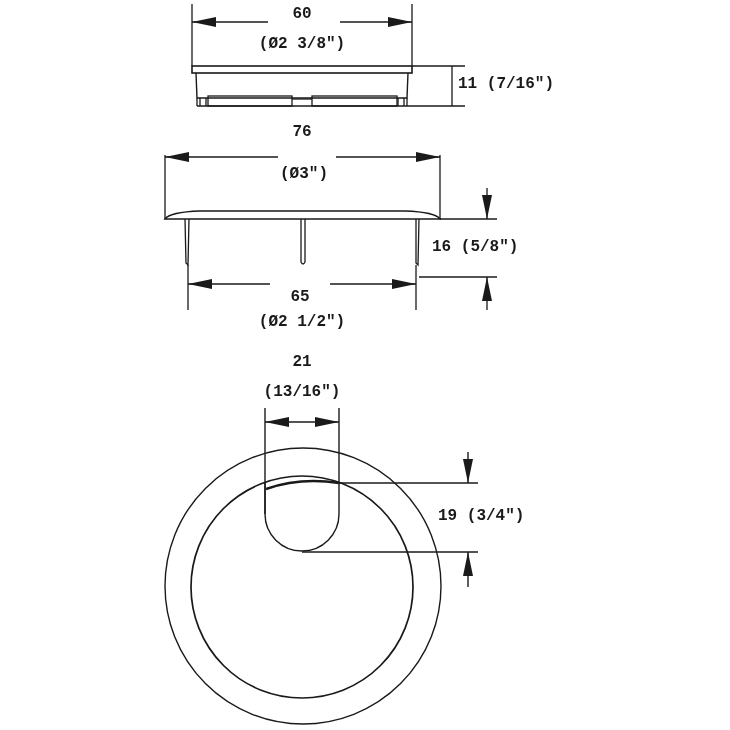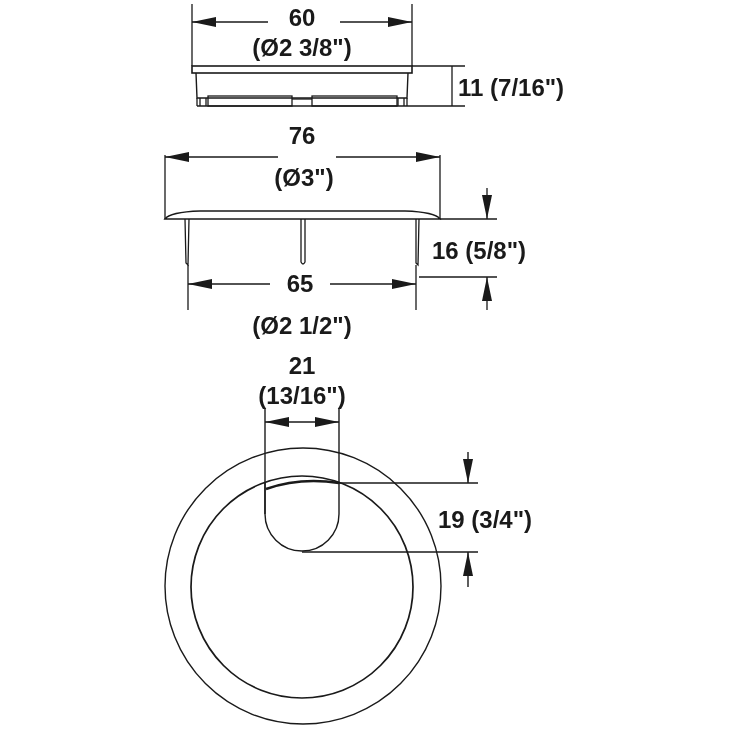--- a/index.html
+++ b/index.html
@@ -7,21 +7,21 @@
   #drawing { position: absolute; left: 0; top: 0; width: 730px; height: 730px; }
   .dim-text {
     position: absolute;
     font-family: "Liberation Sans", "DejaVu Sans", sans-serif;
     font-weight: bold;
     color: #1a1a1a;
     white-space: nowrap;
     line-height: 1;
   }
   .c { transform: translateX(-50%); text-align: center; }
-  .fs { font-size: 24px; }
+  .fs { font-size: 16px; font-family: Liberation Mono, monospace; }
 </style>
 </head>
 <body>
 
 <svg id="drawing" viewBox="0 0 730 730" xmlns="http://www.w3.org/2000/svg">
   <defs>
     <marker id="arr" viewBox="0 0 10 10" refX="10" refY="5" markerWidth="8" markerHeight="8" orient="auto-start-reverse" markerUnits="userSpaceOnUse">
       <path d="M0,0 L10,5 L0,10 z" fill="#1a1a1a"></path>
     </marker>
     <marker id="arrL" viewBox="0 0 24 10" refX="24" refY="5" markerWidth="24" markerHeight="10" orient="auto-start-reverse" markerUnits="userSpaceOnUse">
@@ -95,18 +95,18 @@
   </g>
 </svg>
 
 <div class="dim-text c fs" style="left:302px; top:6px;">60</div>
 <div class="dim-text c fs" style="left:302px; top:36px;">(Ø2 3/8")</div>
 <div class="dim-text fs" style="left:458px; top:76px;">11 (7/16")</div>
 
 <div class="dim-text c fs" style="left:302px; top:124px;">76</div>
 <div class="dim-text c fs" style="left:304px; top:166px;">(Ø3")</div>
 <div class="dim-text fs" style="left:432px; top:239px;">16 (5/8")</div>
-<div class="dim-text c fs" style="left:300px; top:272px;">65</div>
+<div class="dim-text c fs" style="left:300px; top:289px;">65</div>
 <div class="dim-text c fs" style="left:302px; top:314px;">(Ø2 1/2")</div>
 
 <div class="dim-text c fs" style="left:302px; top:354px;">21</div>
 <div class="dim-text c fs" style="left:302px; top:384px;">(13/16")</div>
 <div class="dim-text fs" style="left:438px; top:508px;">19 (3/4")</div>
 
 </body></html>

